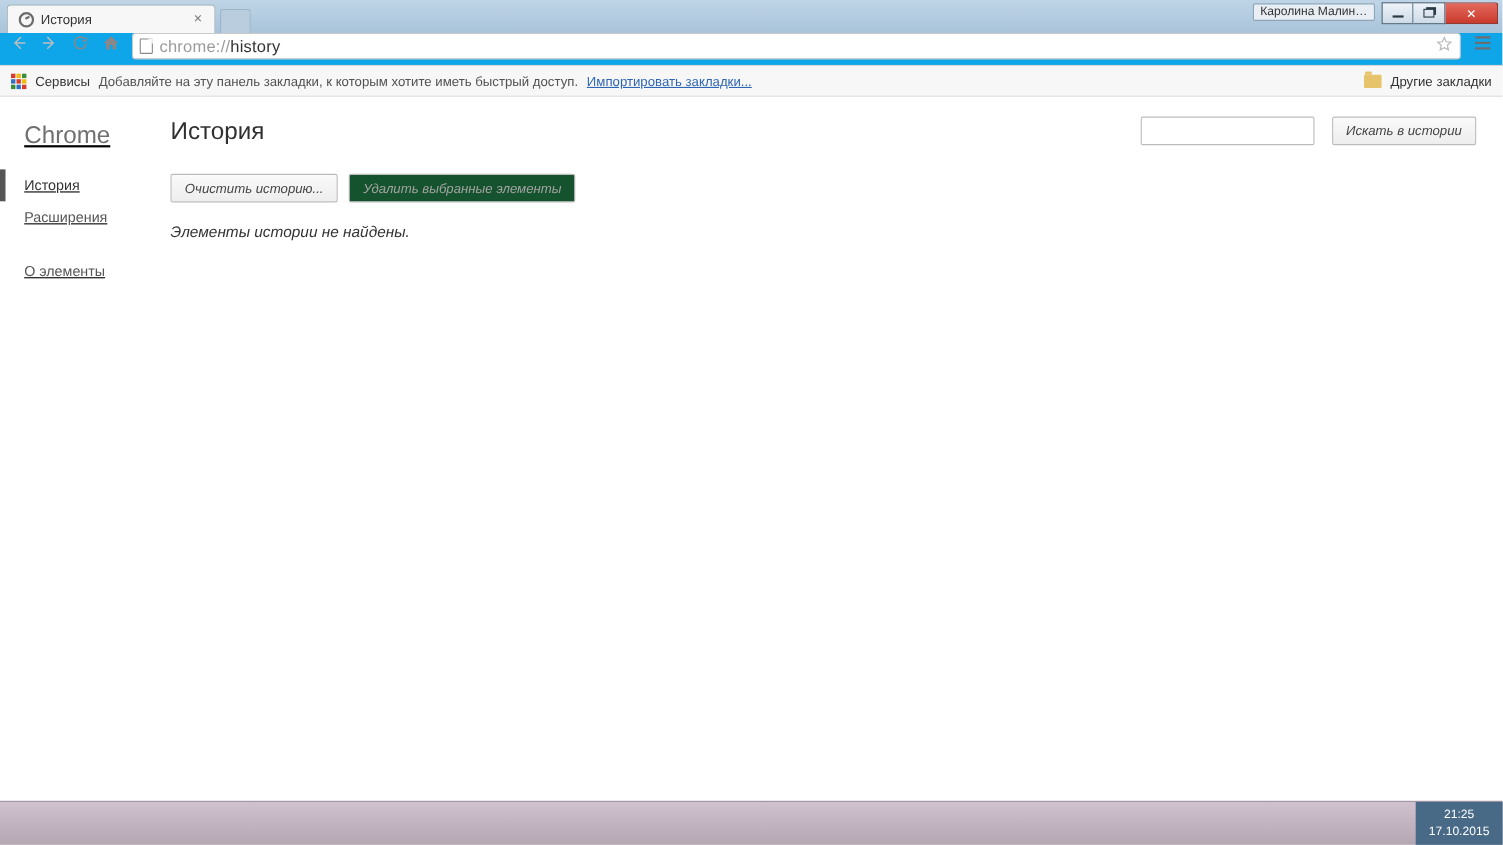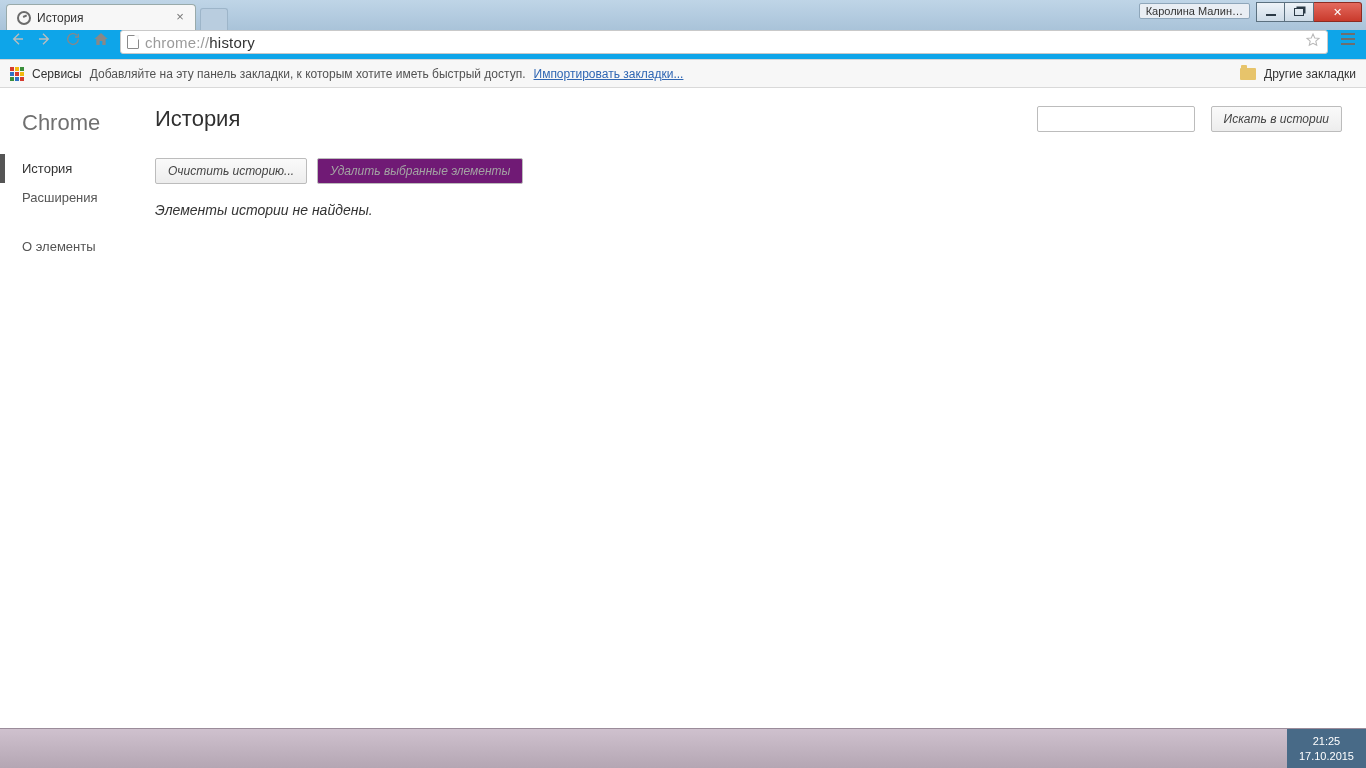--- a/index.html
+++ b/index.html
@@ -45,32 +45,32 @@
 .apps-ico span:nth-child(4){background:#2f72c4}.apps-ico span:nth-child(5){background:#d63b2e}.apps-ico span:nth-child(6){background:#f2b90f}
 .apps-ico span:nth-child(7){background:#3a8e3a}.apps-ico span:nth-child(8){background:#2f72c4}.apps-ico span:nth-child(9){background:#d63b2e}
 .bookbar-msg { color: #525252; }
 .bookbar-link { color: #2f66b3; text-decoration: underline; cursor: pointer; }
 .bookbar-spacer { flex: 1; }
 .folder-ico { width: 16px; height: 12px; background: #e7c46b; border-radius: 1px; position: relative; }
 .folder-ico::before { content: ""; position: absolute; top: -3px; left: 1px; width: 6px; height: 3px; background: #e7c46b; border-radius: 1px 1px 0 0; }
 
 
 .page { position: absolute; top: 88px; left: 0; right: 0; bottom: 40px; display: flex; background: #fff; }
-.sidebar { width: 155px; padding-top: 18px; }
+.sidebar { width: 155px; padding-top: 18px; text-decoration: underline; }
 .side-title { font-size: 22px; color: #707070; font-weight: 400; padding: 4px 0 18px 22px; }
 .side-item { font-size: 13px; color: #555; padding: 7px 0 7px 22px; cursor: pointer; }
 .side-item.active { border-left: 5px solid #555; padding-left: 17px; color: #333; }
 .side-spacer { height: 20px; }
 .main { flex: 1; padding: 18px 24px 0 0; }
 .head-row { display: flex; align-items: center; gap: 16px; margin-bottom: 26px; }
 .page-h1 { font-size: 22px; color: #303030; font-weight: 400; flex: 0 0 auto; }
 .head-spacer { flex: 1; }
 .search-input { width: 158px; height: 26px; border: 1px solid #bcbcbc; border-radius: 2px; padding: 0 6px; font-size: 13px; }
 .btn { height: 26px; border: 1px solid #bcbcbc; border-radius: 2px; background: linear-gradient(#fafafa,#ededed); font-size: 12px; color: #444; padding: 0 12px; cursor: pointer; font-style: italic; }
-.btn:disabled { color: #a3a3a3; background: #701a75; cursor: default; }
+.btn:disabled { color: #a3a3a3; background: #14532d; cursor: default; }
 .action-row { display: flex; gap: 10px; margin-bottom: 18px; }
 .empty-text { font-size: 14px; color: #333; font-style: italic; }
 
 
 .taskbar { position: absolute; bottom: 0; left: 0; right: 0; height: 40px; background: linear-gradient(#cfc1ce, #b4a6b3); border-top: 1px solid #9b8c9a; display: flex; }
 .task-spacer { flex: 1; }
 .tray { background: #486a87; color: #fff; font-size: 11px; display: flex; flex-direction: column; align-items: center; justify-content: center; padding: 0 12px; line-height: 1.35; }
 </style>
 </head>
 <body>

